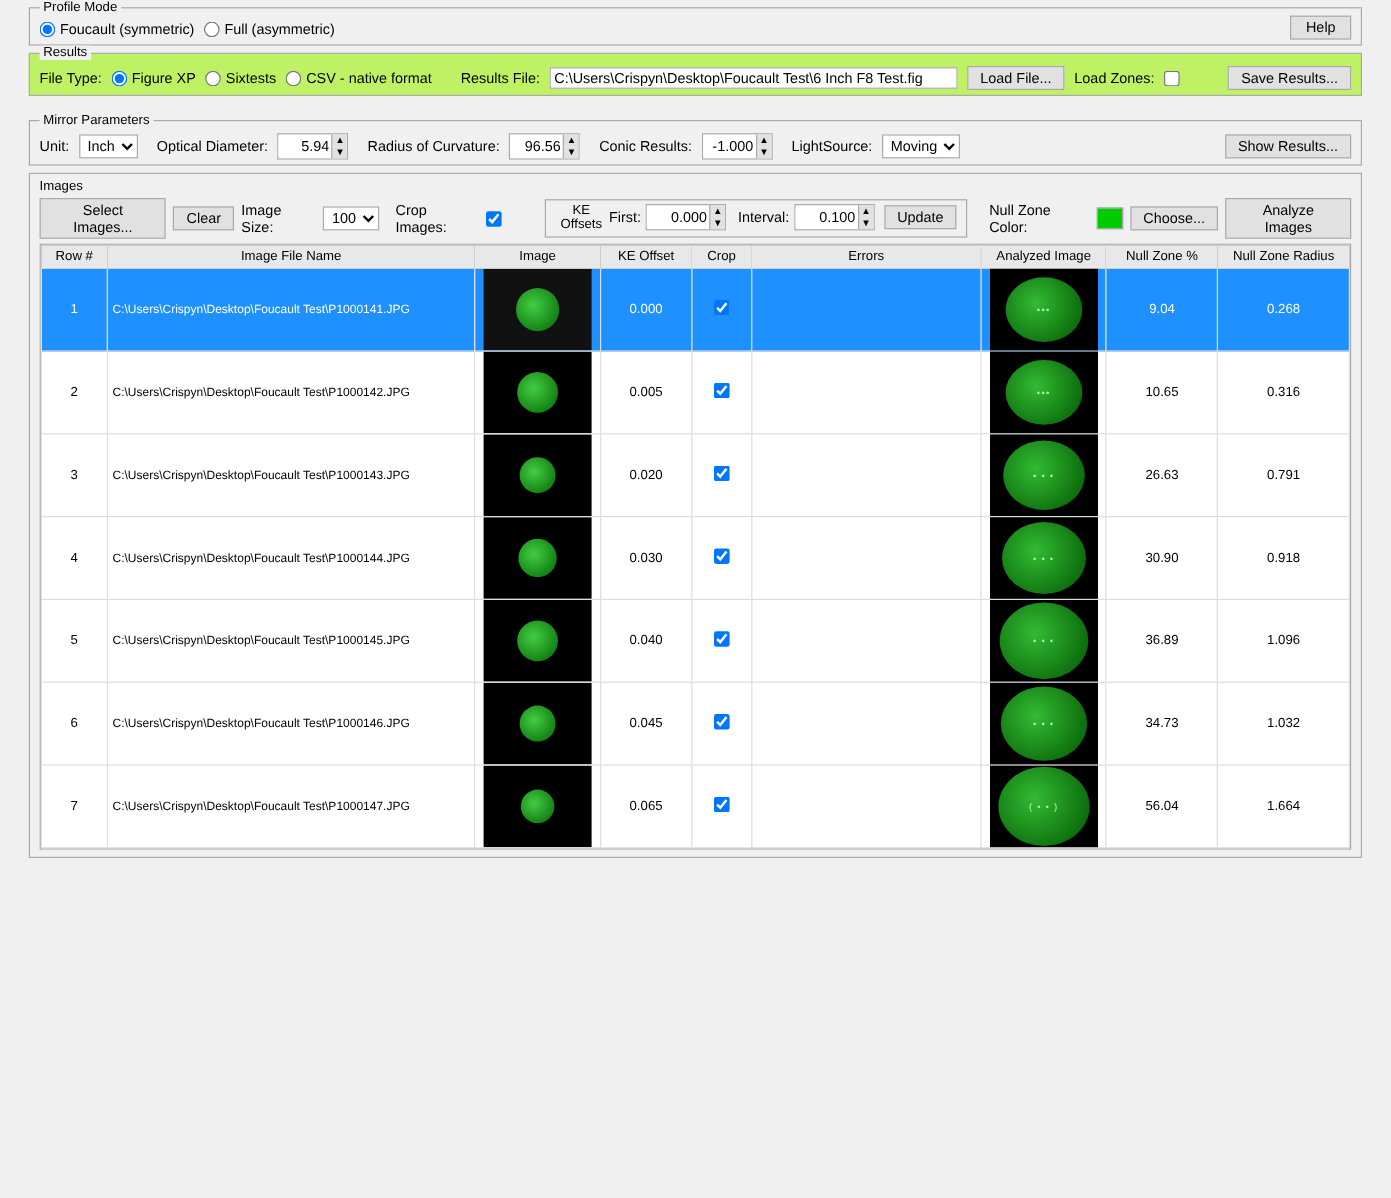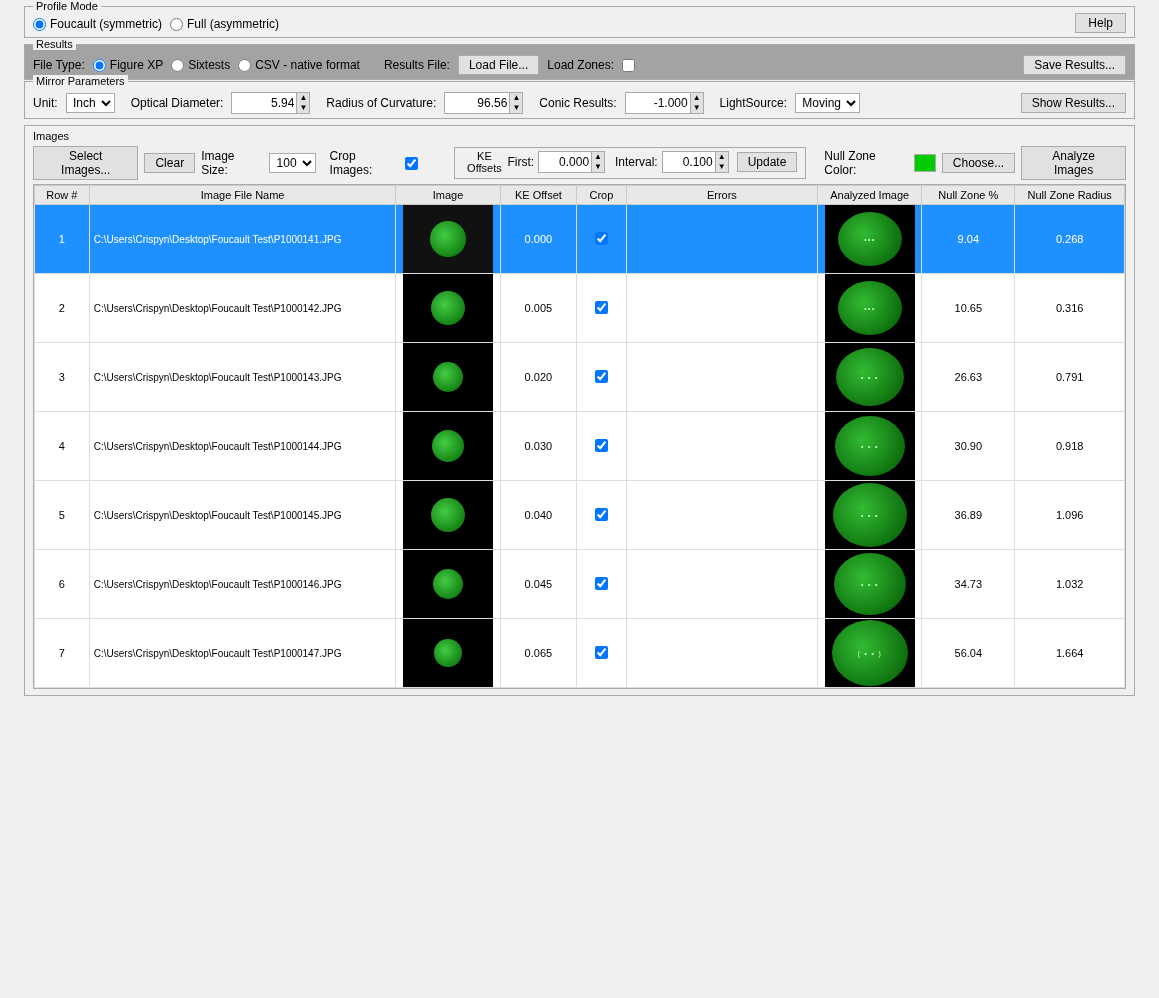--- a/index.html
+++ b/index.html
@@ -54,21 +54,21 @@
       cursor: pointer;
     }
     .spinner-wrap {
       display: flex;
       align-items: center;
       border: 1px solid #aaa;
       background: #fff;
     }
     .spinner-wrap input {
       border: none;
-      width: 64px;
+      width: 44px;
       text-align: right;
       padding: 1px 2px;
     }
     .spinner-buttons {
       display: flex;
       flex-direction: column;
     }
     .spinner-btn {
       font-size: 8px;
       line-height: 1;
@@ -198,24 +198,24 @@
     }
     .profile-section {
       border: 1px solid #aaa;
       margin-bottom: 6px;
       padding: 6px 8px;
       position: relative;
       background: #f0f0f0;
     }
     .results-section {
       border: 1px solid #aaa;
-      margin-bottom: 1px;
+      margin-bottom: 20px;
       padding: 6px 8px 4px 8px;
       position: relative;
-      background: #a3a3a3;
+      background: #bef264;
     }
     .mirror-section {
       border: 1px solid #aaa;
       margin-bottom: 6px;
       padding: 6px 8px 4px 8px;
       position: relative;
       background: #f0f0f0;
     }
     .checkbox-styled {
       width: 13px;
@@ -252,20 +252,21 @@
       </div>
       <div class="radio-group">
         <input type="radio" name="file_type" id="sixtests" style="">
         <label for="sixtests">Sixtests</label>
       </div>
       <div class="radio-group">
         <input type="radio" name="file_type" id="csv" style="">
         <label for="csv">CSV - native format</label>
       </div>
       <span style="margin-left:16px;">Results File:</span>
+      <input type="text" class="results-file-input" value="C:\Users\Crispyn\Desktop\Foucault Test\6 Inch F8 Test.fig" style="">
       <button>Load File...</button>
       <span>Load Zones:</span>
       <input type="checkbox" style="">
       <button style="margin-left:auto;">Save Results...</button>
     </div>
   </div>
 
   <div class="mirror-section">
     <span class="section-title-bar">Mirror Parameters</span>
     <div class="row" style="padding-top:4px;">

